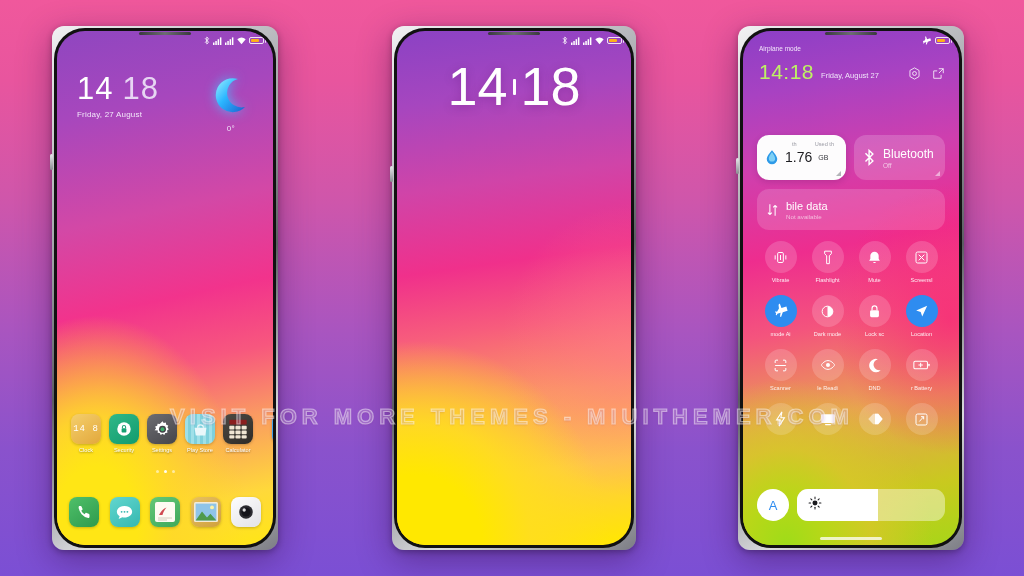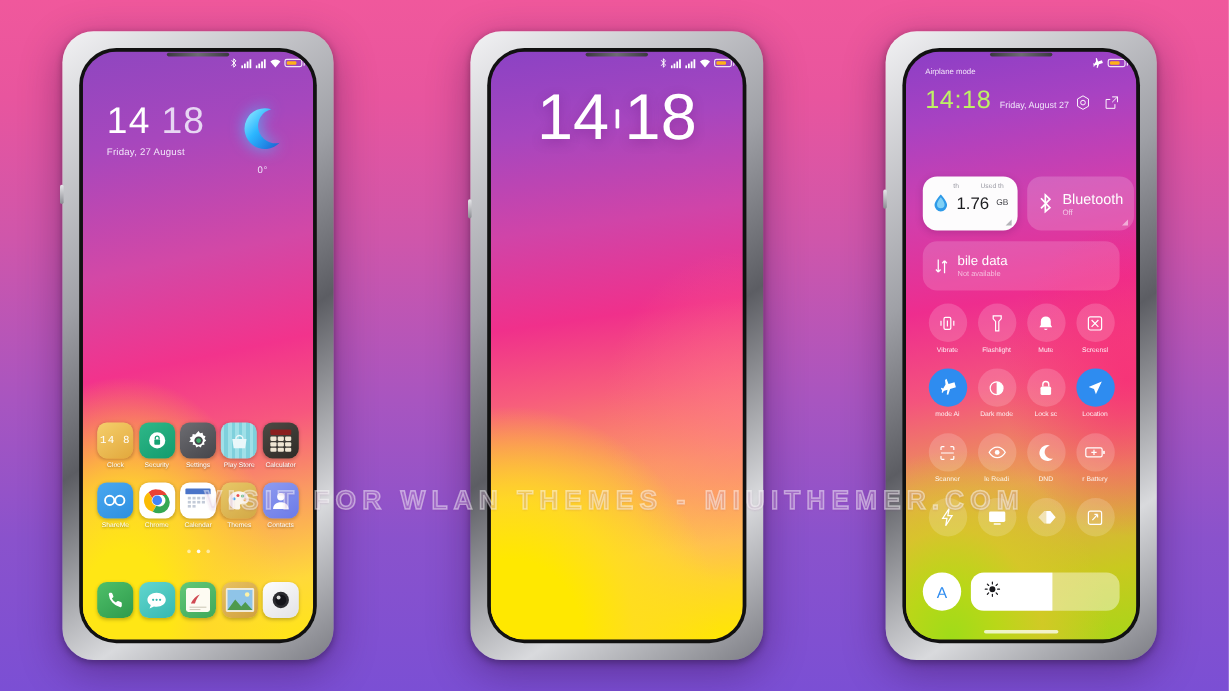--- a/index.html
+++ b/index.html
@@ -6,23 +6,23 @@
   html,body { width:1024px; height:576px; overflow:hidden; }
   body {
     font-family:"Liberation Sans", sans-serif;
     background:linear-gradient(180deg,#f0589c 0%,#e8559e 14%,#d056aa 34%,#a855c0 58%,#8a52cc 78%,#7b4fd4 100%);
     position:relative;
   }
 
   
   .phone {
     position:absolute;
-    border-radius:26px;
+    border-radius:12px;
     background:linear-gradient(145deg,#f2f2f4,#9fa0a6 35%,#5c5d63 55%,#d9dadd 80%,#7c7d84);
-    padding:14px;
+    padding:2px;
     box-shadow:0 10px 34px rgba(50,10,70,.42), 0 2px 6px rgba(0,0,0,.3);
   }
   .phone-inner {
     width:100%; height:100%;
     border-radius:31px;
     background:#111;
     padding:3px;
     overflow:hidden;
   }
   .screen {
@@ -95,21 +95,21 @@
   .lock1-time .mm { color:#e7d6f3; }
   .lock1-date { font-size:8px; color:#f2e6fa; margin-top:6px; letter-spacing:.2px; }
 
   .lock1-weather { position:absolute; right:22px; top:44px; z-index:4; text-align:center; }
   .moon-wrap { filter:drop-shadow(0 0 6px rgba(70,190,255,.85)); }
   .lock1-temp { font-size:8px; color:#efe3fb; margin-top:5px; letter-spacing:.5px; }
 
   
   .app-grid {
     position:absolute; left:0; right:0; bottom:92px;
-    display:flex; flex-direction:column; gap:11px; padding:0 10px; z-index:4;
+    display:flex; flex-direction:row; gap:11px; padding:0 10px; z-index:4;
   }
   .app-row { display:flex; justify-content:space-between; }
   .app {
     width:38px; display:flex; flex-direction:column; align-items:center; gap:3px;
   }
   .app-ico {
     width:30px; height:30px; border-radius:8px;
     display:flex; align-items:center; justify-content:center;
     box-shadow:0 1px 3px rgba(0,0,0,.22);
     overflow:hidden; position:relative;
@@ -747,13 +747,13 @@
             </div>
           </div>
         </div>
 
         <div class="homebar"></div>
       </div>
     </div>
   </div>
 </div>
 
-<div class="watermark">VISIT  FOR  WLAN  THEMES  -  MIUITHEMER.COM</div>
+<div class="watermark">VISIT  FOR  MORE  THEMES  -  MIUITHEMER.COM</div>
 
 </body></html>

